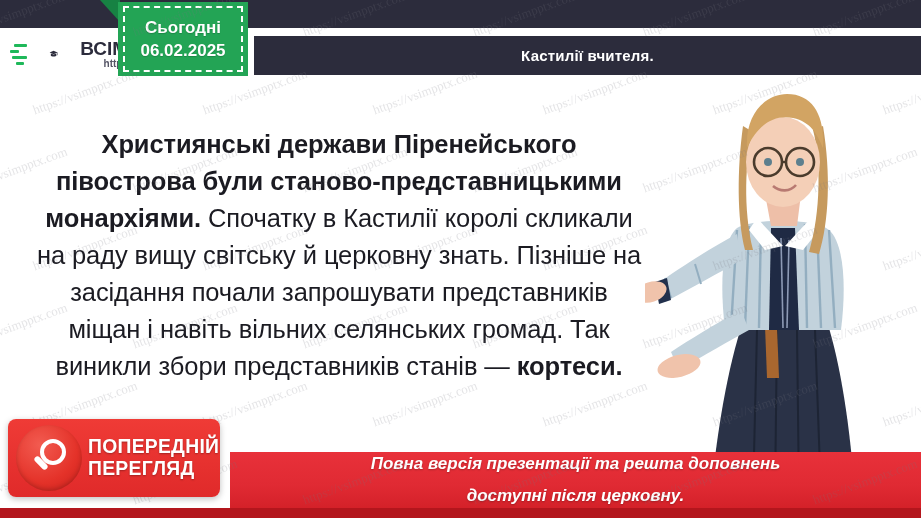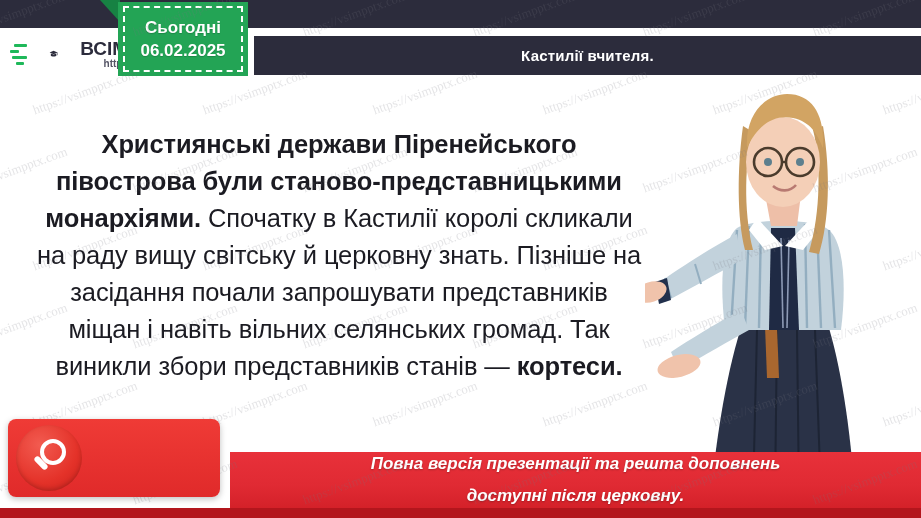--- a/index.html
+++ b/index.html
@@ -344,20 +344,24 @@
     <span>доступні після церковну.</span>
   </div>
   <div class="bottom-strip"></div>
 
   <div class="preview-badge">
     <div class="magnifier-wrap">
       <svg width="44" height="44" viewBox="0 0 44 44">
         <circle cx="26" cy="16" r="11" fill="none" stroke="#ffffff" stroke-width="4"></circle>
         <rect x="6" y="24" width="16" height="6" rx="3" fill="#ffffff" transform="rotate(45 14 27)"></rect>
       </svg>
+    </div>
+    <div class="preview-words">
+      <span>ПОПЕРЕДНІЙ</span>
+      <span>ПЕРЕГЛЯД</span>
     </div>
   </div>
 
   <div class="watermarks">
       <div class="wm" style="left: -40px; top: 6px;">https://vsimpptx.com</div>
       <div class="wm" style="left: 130px; top: 6px;">https://vsimpptx.com</div>
       <div class="wm" style="left: 300px; top: 6px;">https://vsimpptx.com</div>
       <div class="wm" style="left: 470px; top: 6px;">https://vsimpptx.com</div>
       <div class="wm" style="left: 640px; top: 6px;">https://vsimpptx.com</div>
       <div class="wm" style="left: 810px; top: 6px;">https://vsimpptx.com</div>

